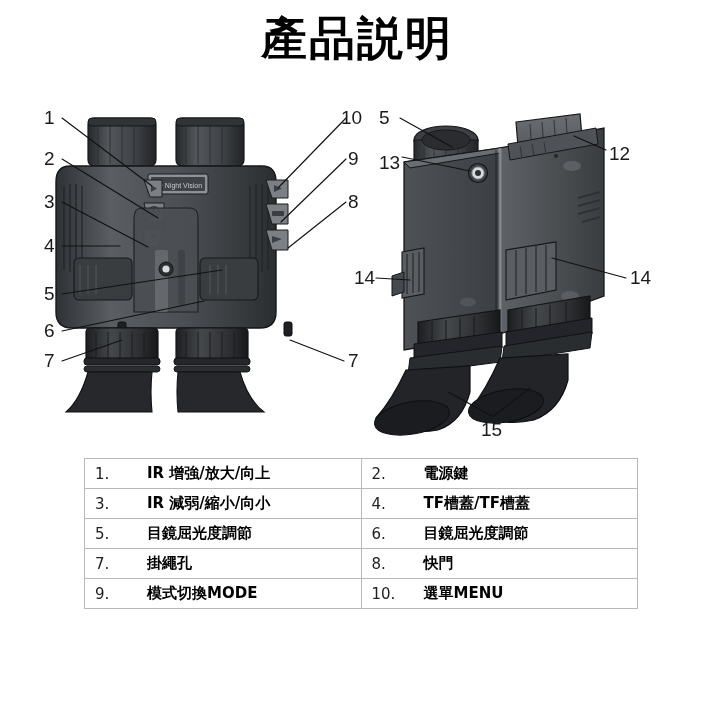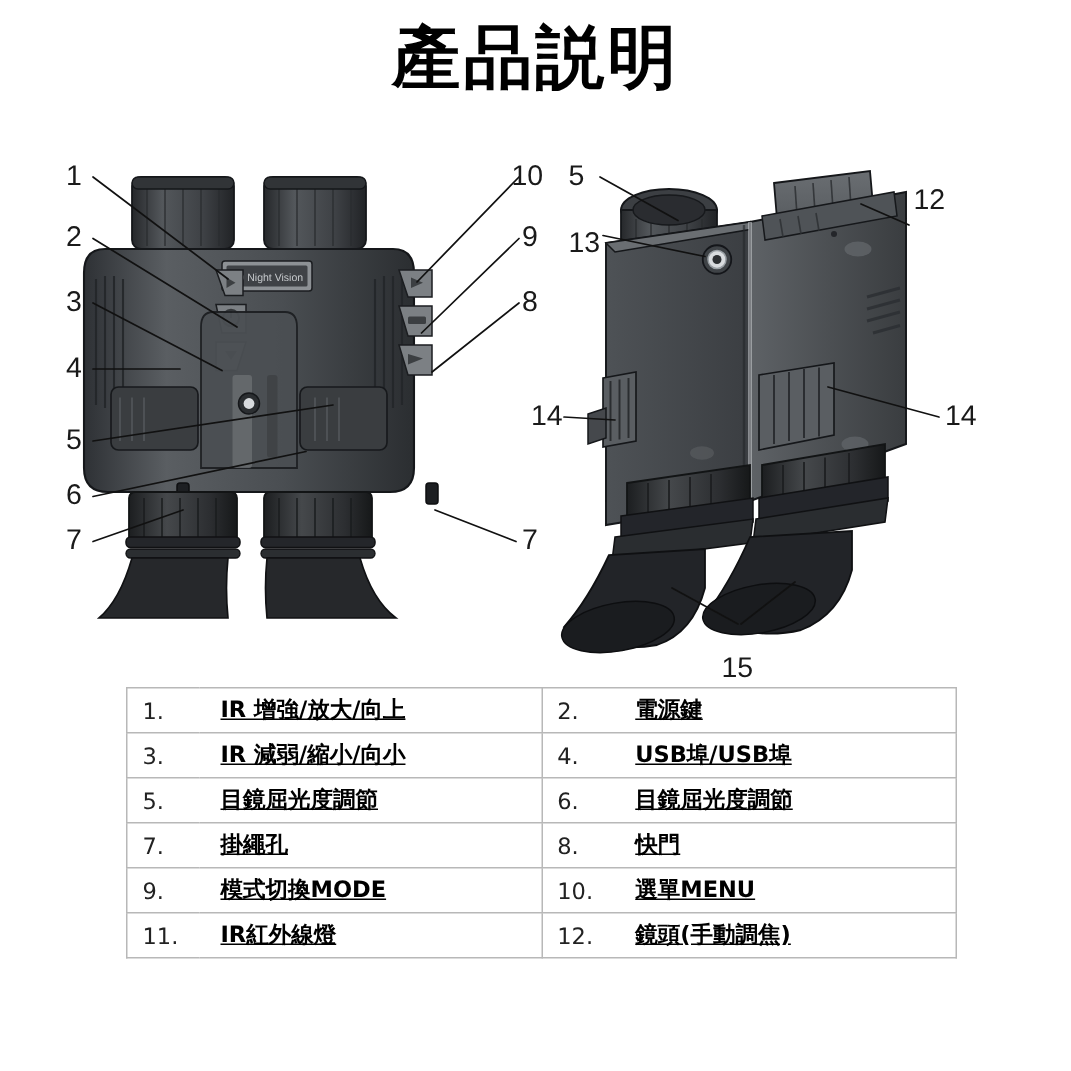--- a/index.html
+++ b/index.html
@@ -72,21 +72,20 @@
     width: 34px;
     text-align: left;
     padding-left: 10px;
     border-right: none;
     color: #222;
   }
   #parts-table td.label-cell {
     border-left: none;
     padding-left: 14px;
     font-weight: bold;
-    text-decoration: underline;
   }
   #parts-table td.col-left-num { width: 38px; }
   #parts-table td.col-right-num { width: 38px; }
   .empty-cell { border-left: 1px solid #b8b8b8 !important; }
 </style>
 </head>
 <body>
 
 <div id="page-title">產品説明</div>
 
@@ -385,58 +384,52 @@
   <span class="callout-num" style="left:44px;  top:184px;">5</span>
   <span class="callout-num" style="left:44px;  top:221px;">6</span>
   <span class="callout-num" style="left:44px;  top:251px;">7</span>
   <span class="callout-num" style="left:348px; top:251px;">7</span>
   <span class="callout-num" style="left:348px; top:92px;">8</span>
   <span class="callout-num" style="left:348px; top:49px;">9</span>
   <span class="callout-num" style="left:341px; top:8px;">10</span>
 
   <span class="callout-num" style="left:379px; top:8px;">5</span>
   <span class="callout-num" style="left:379px; top:31px;margin-top:22px;">13</span>
-  <span class="callout-num" style="left:609px; top:24px;">12</span>
+  <span class="callout-num" style="left:609px; top:44px;">12</span>
   <span class="callout-num" style="left:354px; top:168px;">14</span>
   <span class="callout-num" style="left:630px; top:168px;">14</span>
-  <span class="callout-num" style="left:481px; top:336px;">15</span>
+  <span class="callout-num" style="left:481px; top:320px;">15</span>
 </div>
 
 <table id="parts-table">
   <tbody>
     <tr>
       <td class="num-cell col-left-num">1.</td>
       <td class="label-cell">IR 增強/放大/向上</td>
       <td class="num-cell col-right-num">2.</td>
       <td class="label-cell">電源鍵</td>
     </tr>
     <tr>
       <td class="num-cell col-left-num">3.</td>
       <td class="label-cell">IR 減弱/縮小/向小</td>
       <td class="num-cell col-right-num">4.</td>
-      <td class="label-cell">USB埠/USB埠</td>
+      <td class="label-cell">TF槽蓋/TF槽蓋</td>
     </tr>
     <tr>
       <td class="num-cell col-left-num">5.</td>
       <td class="label-cell">目鏡屈光度調節</td>
       <td class="num-cell col-right-num">6.</td>
       <td class="label-cell">目鏡屈光度調節</td>
     </tr>
     <tr>
       <td class="num-cell col-left-num">7.</td>
       <td class="label-cell">掛繩孔</td>
       <td class="num-cell col-right-num">8.</td>
       <td class="label-cell">快門</td>
     </tr>
     <tr>
       <td class="num-cell col-left-num">9.</td>
       <td class="label-cell">模式切換MODE</td>
       <td class="num-cell col-right-num">10.</td>
       <td class="label-cell">選單MENU</td>
     </tr>
-    <tr>
-      <td class="num-cell col-left-num">11.</td>
-      <td class="label-cell">IR紅外線燈</td>
-      <td class="num-cell col-right-num">12.</td>
-      <td class="label-cell">鏡頭(手動調焦)</td>
-    </tr>
   </tbody>
 </table>
 
 </body></html>

